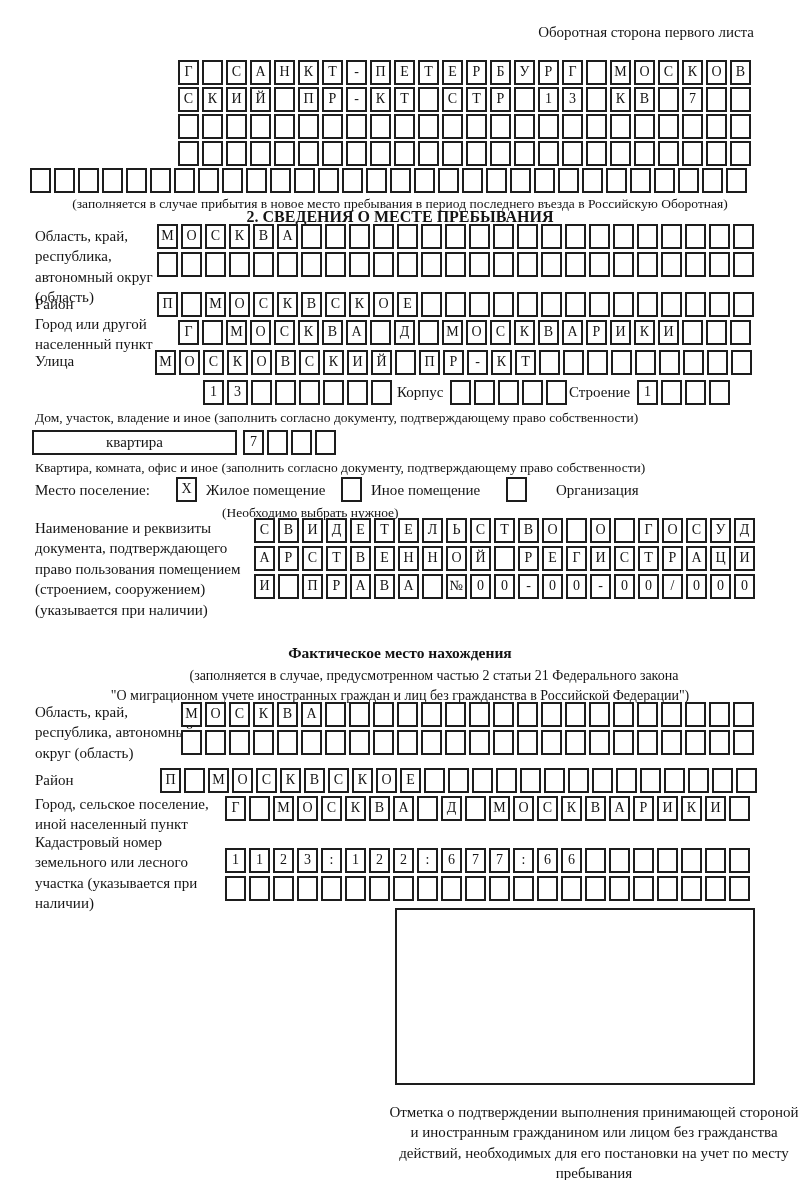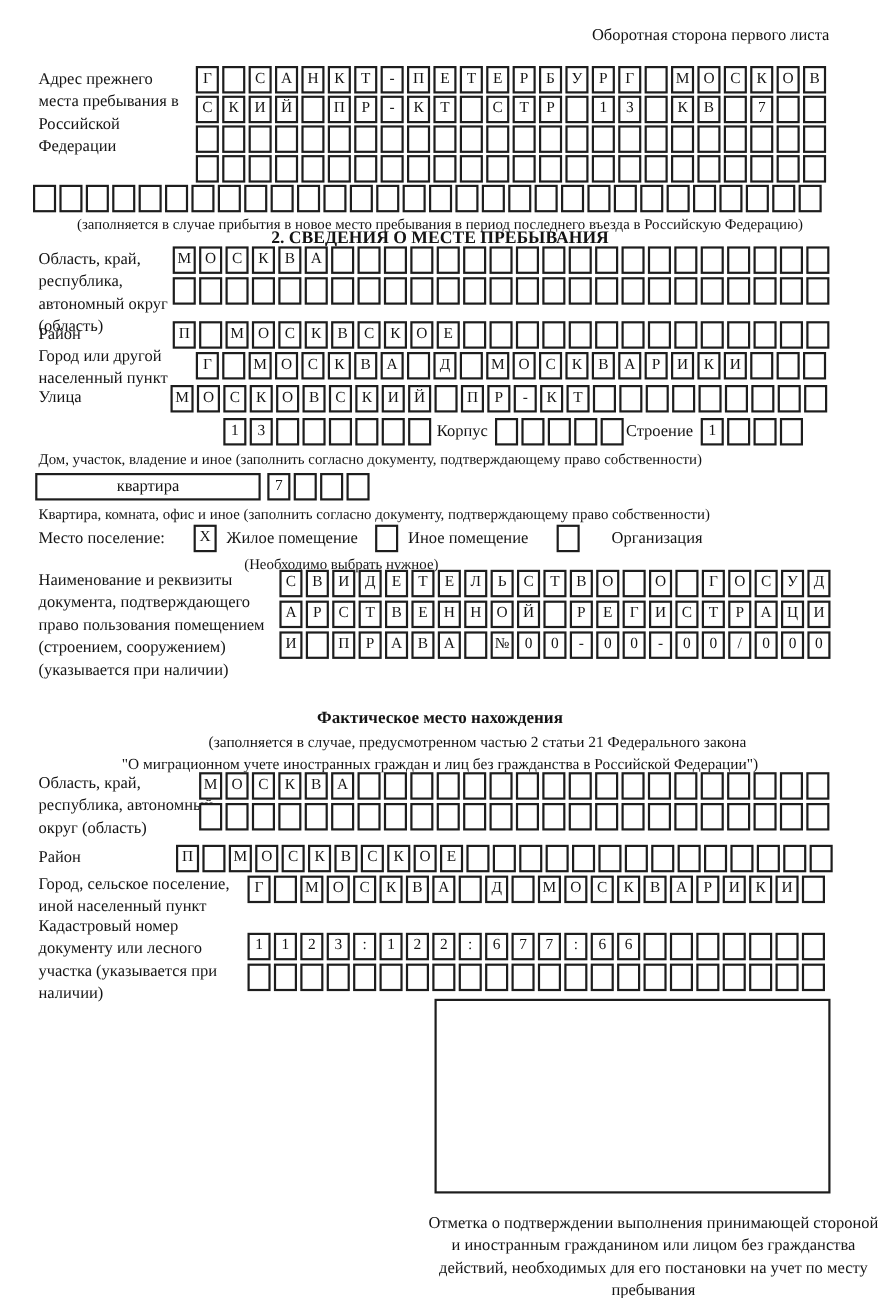--- a/index.html
+++ b/index.html
@@ -19,21 +19,20 @@
   .stampbox{position:absolute;border:2px solid #1d1d1d;box-sizing:border-box;background:#fff;}
   .cap{position:absolute;font-size:15px;line-height:1.35;text-align:center;margin-top:10px;}
 </style>
 </head>
 <body>
 
 <div id="page">
 
   <div class="lbl" style="top:22px;right:46px;">Оборотная сторона первого листа</div>
 
-  <div class="lbl" style="top:62px;left:35px;width:142px;">Адрес прежнего места пребывания в Российской Федерации</div>
   <div class="cellrow" style="top:60px;left:178px;">
       <span class="cell">Г</span>
       <span class="cell"></span>
       <span class="cell">С</span>
       <span class="cell">А</span>
       <span class="cell">Н</span>
       <span class="cell">К</span>
       <span class="cell">Т</span>
       <span class="cell">-</span>
       <span class="cell">П</span>
@@ -156,21 +155,21 @@
       <span class="cell"></span>
       <span class="cell"></span>
       <span class="cell"></span>
       <span class="cell"></span>
       <span class="cell"></span>
       <span class="cell"></span>
       <span class="cell"></span>
       <span class="cell"></span>
       <span class="cell"></span>
     </div>
-  <div class="center note" style="top:196px;">(заполняется в случае прибытия в новое место пребывания в период последнего въезда в Российскую Федерацию)</div>
+  <div class="center note" style="top:196px;">(заполняется в случае прибытия в новое место пребывания в период последнего въезда в Российскую Оборотная)</div>
 
   <div class="center bold" style="top:208px;font-size:16px;">2. СВЕДЕНИЯ О МЕСТЕ ПРЕБЫВАНИЯ</div>
 
   <div class="lbl" style="top:226px;left:35px;width:118px;">Область, край, республика, автономный округ (область)</div>
   <div class="cellrow" style="top:224px;left:157px;">
       <span class="cell">М</span>
       <span class="cell">О</span>
       <span class="cell">С</span>
       <span class="cell">К</span>
       <span class="cell">В</span>
@@ -531,21 +530,21 @@
       <span class="cell">К</span>
       <span class="cell">В</span>
       <span class="cell">А</span>
       <span class="cell">Р</span>
       <span class="cell">И</span>
       <span class="cell">К</span>
       <span class="cell">И</span>
       <span class="cell"></span>
     </div>
 
-  <div class="lbl" style="top:832px;left:35px;width:185px;">Кадастровый номер документу или лесного участка (указывается при наличии)</div>
+  <div class="lbl" style="top:832px;left:35px;width:185px;">Кадастровый номер земельного или лесного участка (указывается при наличии)</div>
   <div class="cellrow" style="top:848px;left:225px;">
       <span class="cell">1</span>
       <span class="cell">1</span>
       <span class="cell">2</span>
       <span class="cell">3</span>
       <span class="cell">:</span>
       <span class="cell">1</span>
       <span class="cell">2</span>
       <span class="cell">2</span>
       <span class="cell">:</span>

